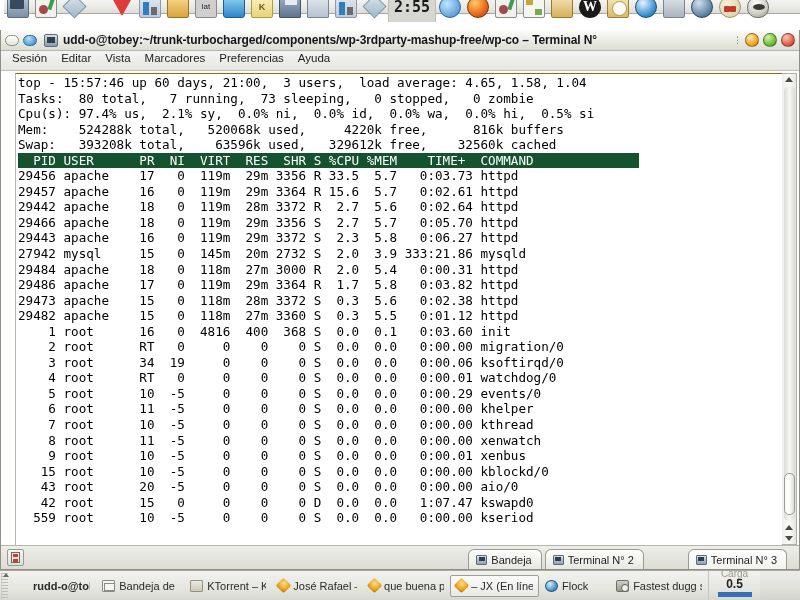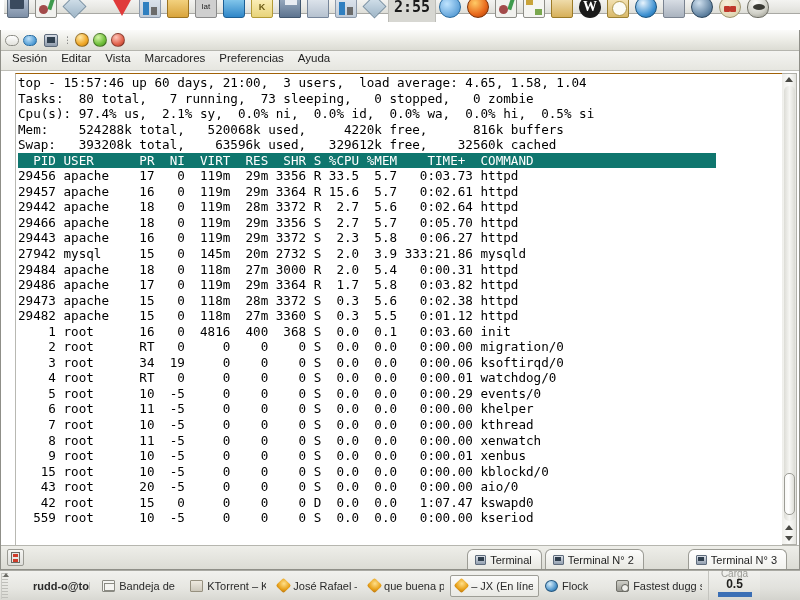--- a/index.html
+++ b/index.html
@@ -145,22 +145,22 @@
     font-family: "DejaVu Sans Mono", "Liberation Mono", monospace;
     font-size: 12.6px;
     line-height: 15.55px;
     letter-spacing: 0px;
     white-space: pre;
     overflow: hidden;
     padding: 1px 0 0 2px;
     margin-left: 12px;
   }
   #term .hdr-row {
-    background: #0f766e; color: #ffffff;
-    display: block; width: 698px;
+    background: #14532d; color: #ffffff;
+    display: block; width: 621px;
   }
   
   #term-scroll {
     width: 15px; background: linear-gradient(to right,#eeeeea,#fbfbf9,#e4e4df);
     border: 1px solid #b0b0a9; border-left: none;
     display: flex; flex-direction: column; align-items: center;
     position: relative;
   }
   .sb-arrow { width: 9px; height: 7px; margin: 2px 0; position: relative; }
   .sb-arrow.up:after{content:"";position:absolute;left:0;top:1px;border-left:4px solid transparent;border-right:4px solid transparent;border-bottom:5px solid #4a4a45;}
@@ -348,20 +348,21 @@
       </div>
   </div>
 </div>
 
 <div id="window">
 
   <div id="titlebar">
     <div class="tb-btn-left"></div>
     <div class="tb-btn-left blue"></div>
     <div class="tb-appicon"></div>
+    <div id="window-title">udd-o@tobey:~/trunk-turbocharged/components/wp-3rdparty-mashup-free/wp-co – Terminal N°</div>
     <div class="tb-dots">⋮</div>
     <div class="tb-btn amber"></div>
     <div class="tb-btn green"></div>
     <div class="tb-btn red"></div>
   </div>
 
   <div id="menubar">
     <div class="menu-item">Sesión</div>
     <div class="menu-item">Editar</div>
     <div class="menu-item">Vista</div>
@@ -384,21 +385,21 @@
     </div>
   </div>
 
   <div id="win-tabbar">
     <div id="tab-newbtn">
         <span class="glyph"></span>
       </div>
     <div id="win-tabs">
         <div class="wtab">
           <span class="tico"></span>
-          <span>Terminal</span>
+          <span>Bandeja</span>
         </div>
         <div class="wtab">
           <span class="tico"></span>
           <span>Terminal N° 2</span>
         </div>
         <div class="wtab active">
           <span class="tico"></span>
           <span>Terminal N° 3</span>
         </div>
       </div>

